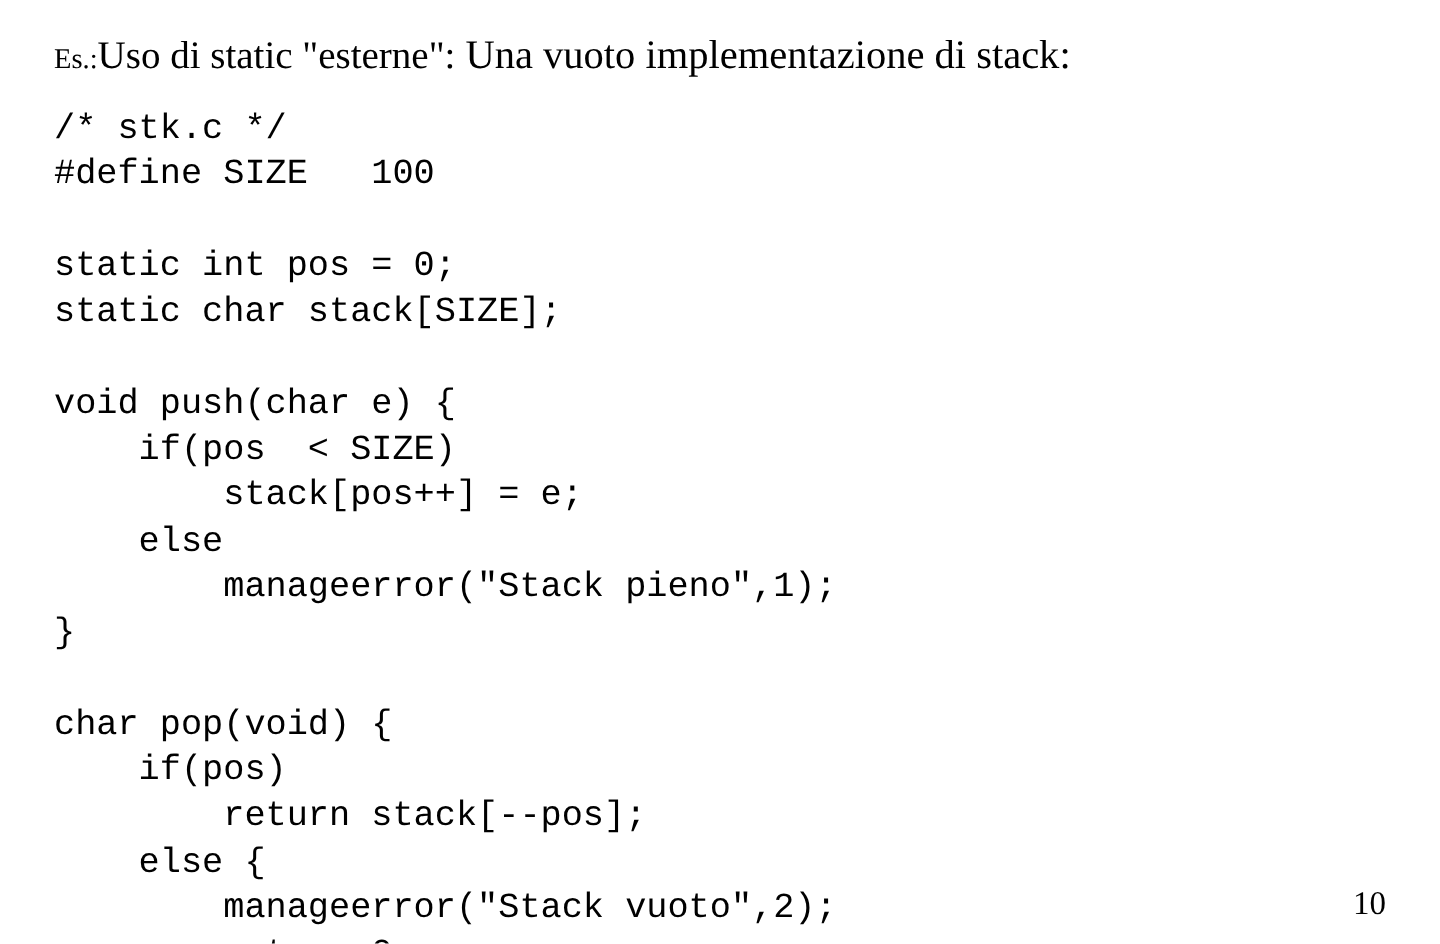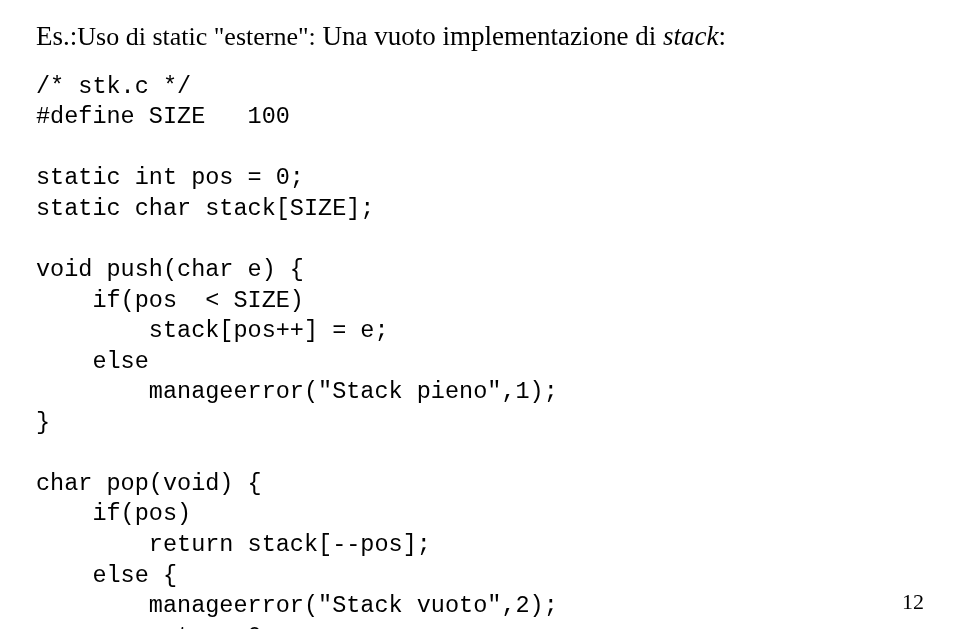--- a/index.html
+++ b/index.html
@@ -18,28 +18,27 @@
     height: 629px;
     padding: 20px 36px 0 36px;
     box-sizing: border-box;
   }
   .heading {
     font-size: 27px;
     line-height: 1.25;
     margin-bottom: 18px;
   }
   .heading .italic {
-    font-style: italic;
   }
   .heading .label {
     font-size: 26px;
     display: inline;
   }
   .heading .labellead {
-    font-size: 27px;
+    font-size: 19px;
     margin-top: 34px;
   }
   pre.code {
     font-family: "Courier New", Courier, monospace;
     font-size: 23.5px;
     line-height: 1.3;
     white-space: pre;
     margin: 0;
   }
   .page-number {
@@ -74,14 +73,14 @@
 
 char pop(void) {
     if(pos)
         return stack[--pos];
     else {
         manageerror("Stack vuoto",2);
         return 0;
     }
 }</pre>
 
-  <div class="page-number">12</div>
+  <div class="page-number">10</div>
 </div>
 
 </body></html>

